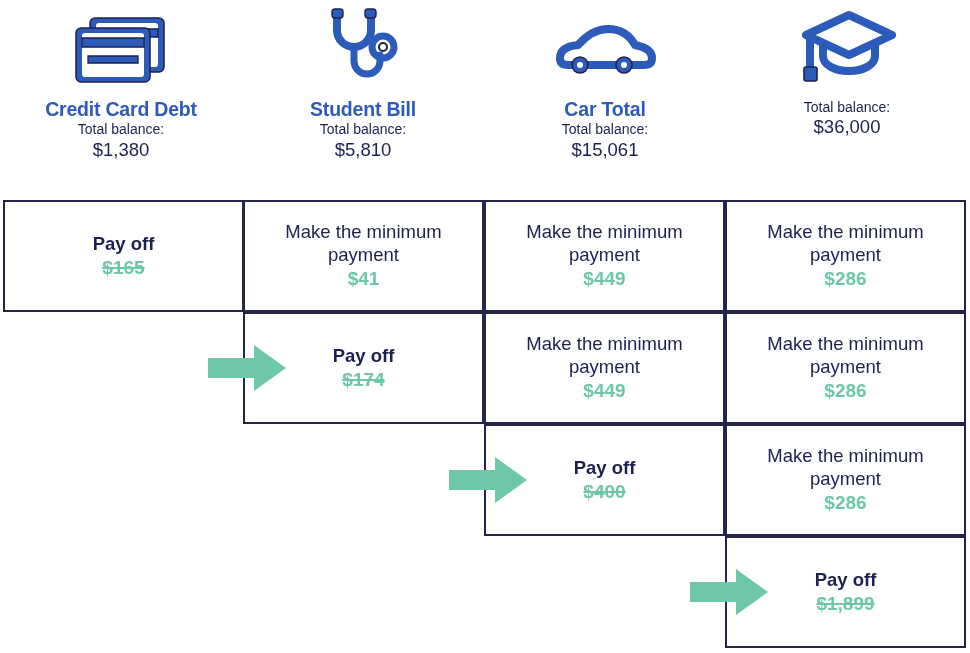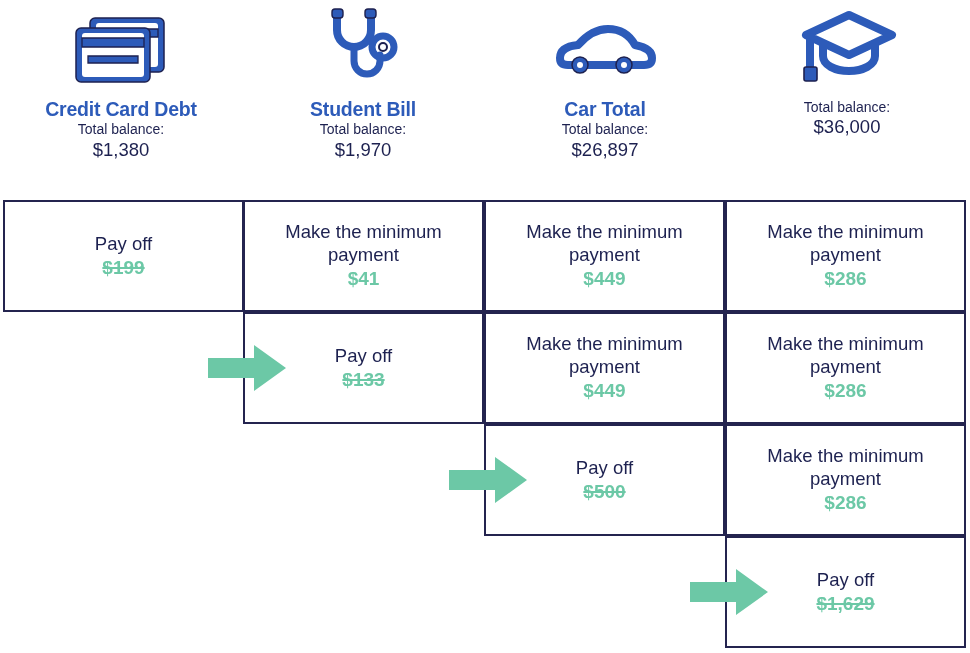--- a/index.html
+++ b/index.html
@@ -87,21 +87,21 @@
     background: #ffffff;
   }
   .cell-label {
     font-size: 18.5px;
     line-height: 1.2;
     text-align: center;
     color: #1d2150;
     max-width: 215px;
   }
   .cell-label.payoff {
-    font-weight: normal;
+    font-weight: bold;
   }
   .cell-amount {
     font-size: 19px;
     font-weight: bold;
     color: #6cc8a6;
     line-height: 1.2;
     margin-top: 2px;
   }
   .cell-amount.struck {
     text-decoration: line-through;
@@ -168,36 +168,36 @@
           <circle cx="68" cy="43" r="11" fill="none" stroke="#2d5bb9" stroke-width="7"></circle>
           <circle cx="68" cy="43" r="4" fill="#ffffff" stroke="#1d2150" stroke-width="2"></circle>
           <g fill="#2d5bb9" stroke="#1d2150" stroke-width="1.4">
             <rect x="17" y="5" width="11" height="9" rx="3"></rect>
             <rect x="50" y="5" width="11" height="9" rx="3"></rect>
           </g>
         </svg>
       </div>
       <div class="head-title">Student Bill</div>
       <div class="head-sub">Total balance:</div>
-      <div class="head-amount">$1,970</div>
+      <div class="head-amount">$5,810</div>
     </div>
 
     <div class="head-col">
       <div class="icon-wrap">
         <svg class="dbt-icon" width="110" height="62" viewBox="0 0 110 62" aria-hidden="true">
           <path d="M10 40 c0 -9 8 -12 18 -13 c8 -9 18 -16 30 -16 c13 0 22 7 27 16 c10 2 17 6 17 13 c0 5 -3 7 -8 7 h-76 c-5 0 -8 -2 -8 -7 z" fill="none" stroke="#2d5bb9" stroke-width="8" stroke-linejoin="round"></path>
           <circle cx="30" cy="47" r="8" fill="#2d5bb9" stroke="#1d2150" stroke-width="1.5"></circle>
           <circle cx="30" cy="47" r="3" fill="#ffffff"></circle>
           <circle cx="74" cy="47" r="8" fill="#2d5bb9" stroke="#1d2150" stroke-width="1.5"></circle>
           <circle cx="74" cy="47" r="3" fill="#ffffff"></circle>
         </svg>
       </div>
       <div class="head-title">Car Total</div>
       <div class="head-sub">Total balance:</div>
-      <div class="head-amount">$26,897</div>
+      <div class="head-amount">$15,061</div>
     </div>
 
     <div class="head-col">
       <div class="icon-wrap">
         <svg class="dbt-icon" width="100" height="80" viewBox="0 0 100 80" aria-hidden="true">
           <path d="M52 6 L95 26 L52 46 L9 26 Z" fill="none" stroke="#2d5bb9" stroke-width="8" stroke-linejoin="round"></path>
           <path d="M26 34 v13 c0 9 12 15 26 15 c14 0 26 -6 26 -15 v-13" fill="none" stroke="#2d5bb9" stroke-width="8" stroke-linejoin="round"></path>
           <path d="M13 28 v34" fill="none" stroke="#2d5bb9" stroke-width="8" stroke-linecap="round"></path>
           <rect x="7" y="58" width="13" height="14" rx="2" fill="#2d5bb9" stroke="#1d2150" stroke-width="1.6"></rect>
         </svg>
@@ -205,60 +205,60 @@
       <div class="head-sub">Total balance:</div>
       <div class="head-amount">$36,000</div>
     </div>
 
   </div>
 
   <div class="grid">
 
     <div class="cell" style="left:3px; top:3px;">
       <div class="cell-label payoff">Pay off</div>
-      <div class="cell-amount struck">$199</div>
+      <div class="cell-amount struck">$165</div>
     </div>
     <div class="cell" style="left:243px; top:3px;">
       <div class="cell-label">Make the minimum payment</div>
       <div class="cell-amount">$41</div>
     </div>
     <div class="cell" style="left:484px; top:3px;">
       <div class="cell-label">Make the minimum payment</div>
       <div class="cell-amount">$449</div>
     </div>
     <div class="cell" style="left:725px; top:3px;">
       <div class="cell-label">Make the minimum payment</div>
       <div class="cell-amount">$286</div>
     </div>
 
     <div class="cell" style="left:243px; top:115px;">
       <div class="cell-label payoff">Pay off</div>
-      <div class="cell-amount struck">$133</div>
+      <div class="cell-amount struck">$174</div>
     </div>
     <div class="cell" style="left:484px; top:115px;">
       <div class="cell-label">Make the minimum payment</div>
       <div class="cell-amount">$449</div>
     </div>
     <div class="cell" style="left:725px; top:115px;">
       <div class="cell-label">Make the minimum payment</div>
       <div class="cell-amount">$286</div>
     </div>
 
     <div class="cell" style="left:484px; top:227px;">
       <div class="cell-label payoff">Pay off</div>
-      <div class="cell-amount struck">$500</div>
+      <div class="cell-amount struck">$400</div>
     </div>
     <div class="cell" style="left:725px; top:227px;">
       <div class="cell-label">Make the minimum payment</div>
       <div class="cell-amount">$286</div>
     </div>
 
     <div class="cell" style="left:725px; top:339px;">
       <div class="cell-label payoff">Pay off</div>
-      <div class="cell-amount struck">$1,629</div>
+      <div class="cell-amount struck">$1,899</div>
     </div>
 
     <div class="arrow" style="left:208px; top:148px;">
       <svg viewBox="0 0 78 46" aria-hidden="true">
         <path d="M0 13 H46 V0 L78 23 L46 46 V33 H0 Z" fill="#6cc8a6"></path>
       </svg>
     </div>
     <div class="arrow" style="left:449px; top:260px;">
       <svg viewBox="0 0 78 46" aria-hidden="true">
         <path d="M0 13 H46 V0 L78 23 L46 46 V33 H0 Z" fill="#6cc8a6"></path>

